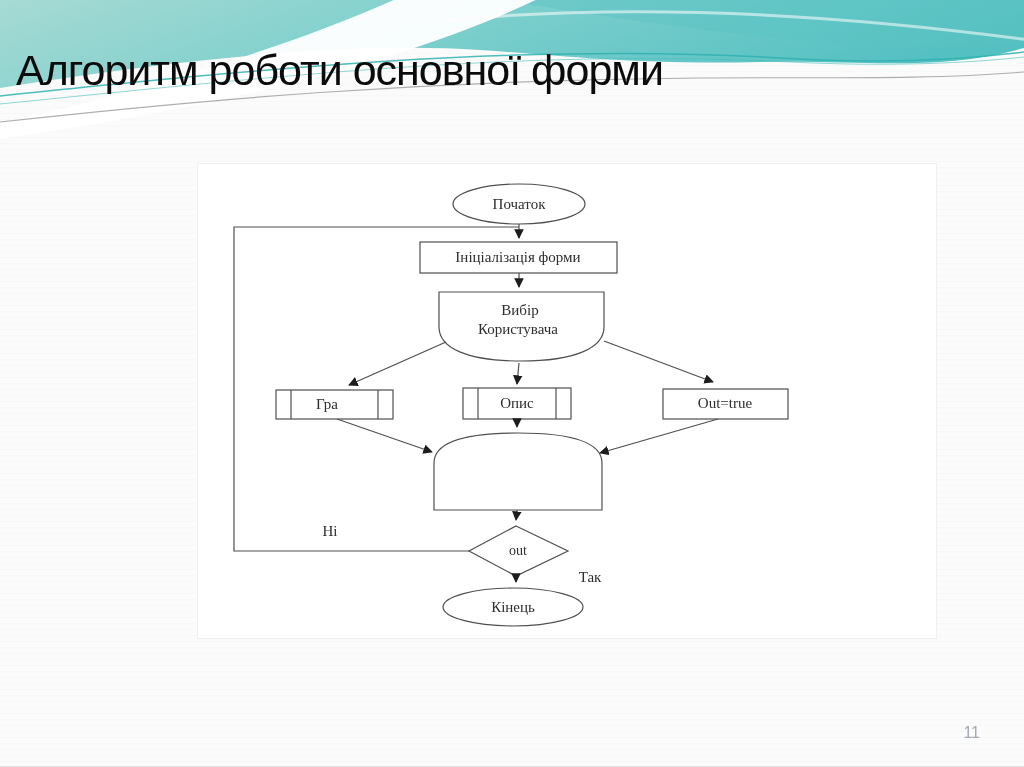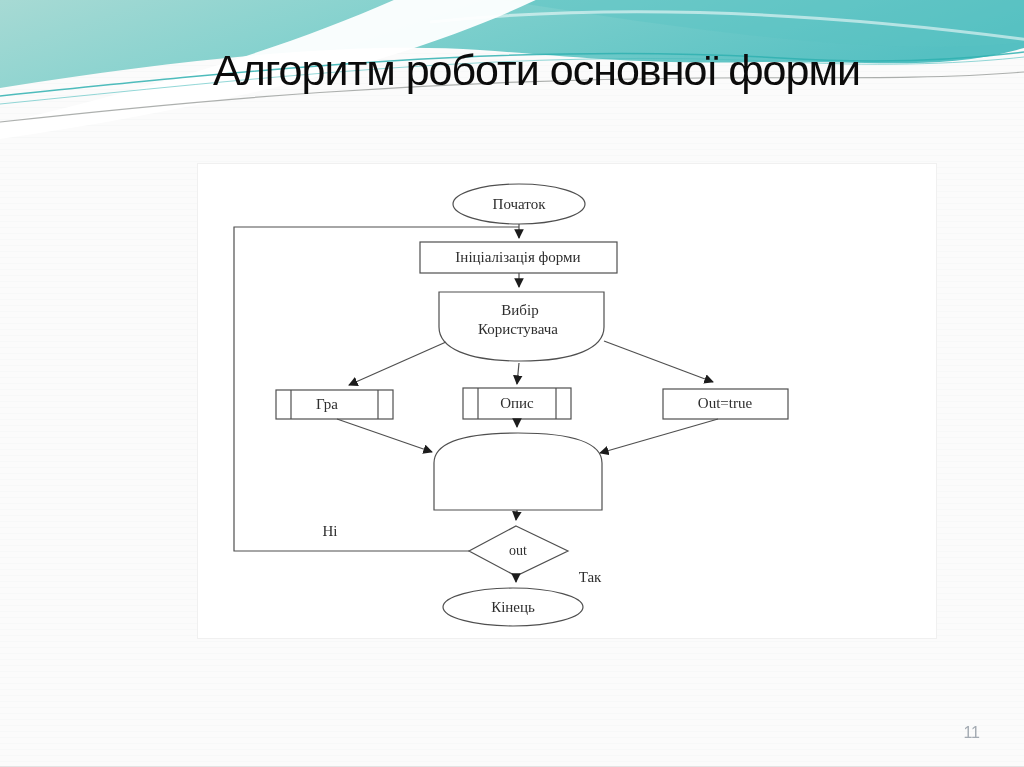--- a/index.html
+++ b/index.html
@@ -9,22 +9,22 @@
     background: #fff;
   }
   #slide {
     position: relative; width: 1024px; height: 767px; overflow: hidden;
     background: repeating-linear-gradient(180deg, #fbfbfb 0px, #fbfbfb 5px, #f7f8f8 5px, #f7f8f8 6px);
     border-bottom: 1px solid #e3e3e3;
     box-sizing: border-box;
   }
   #header { position: absolute; top: 0; left: 0; width: 1024px; height: 150px; }
   #slide-title {
-    position: absolute; top: 46px; left: 0; width: 860px;
-    text-align: right;
+    position: absolute; top: 46px; left: 16px; width: 860px;
+    text-align: left;
     font-size: 43px; letter-spacing: -1px; color: #0b0b0b;
     font-family: "Liberation Sans", sans-serif;
     white-space: nowrap;
   }
   #diagram-panel {
     position: absolute; left: 197px; top: 163px; width: 738px; height: 474px;
     background: #ffffff; border: 1px solid #f0f0f0; box-sizing: content-box;
   }
   #flowchart-svg { display: block; }
   .node-shape { fill: #ffffff; stroke: #4f4f4f; stroke-width: 1.2; }

